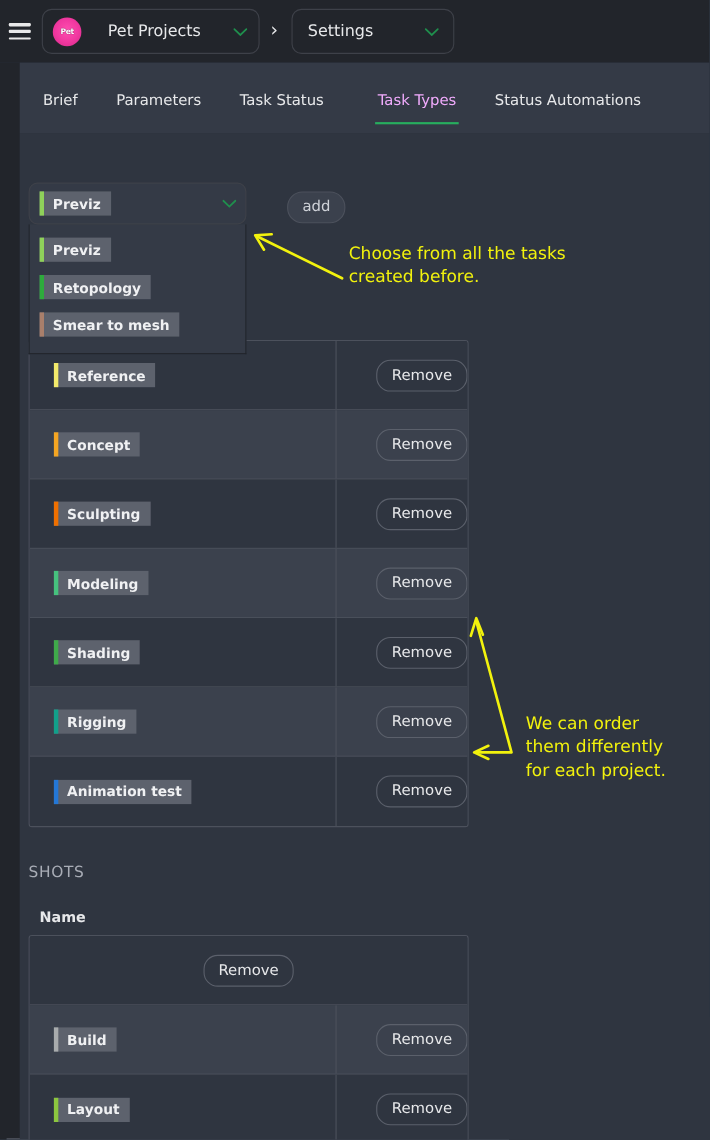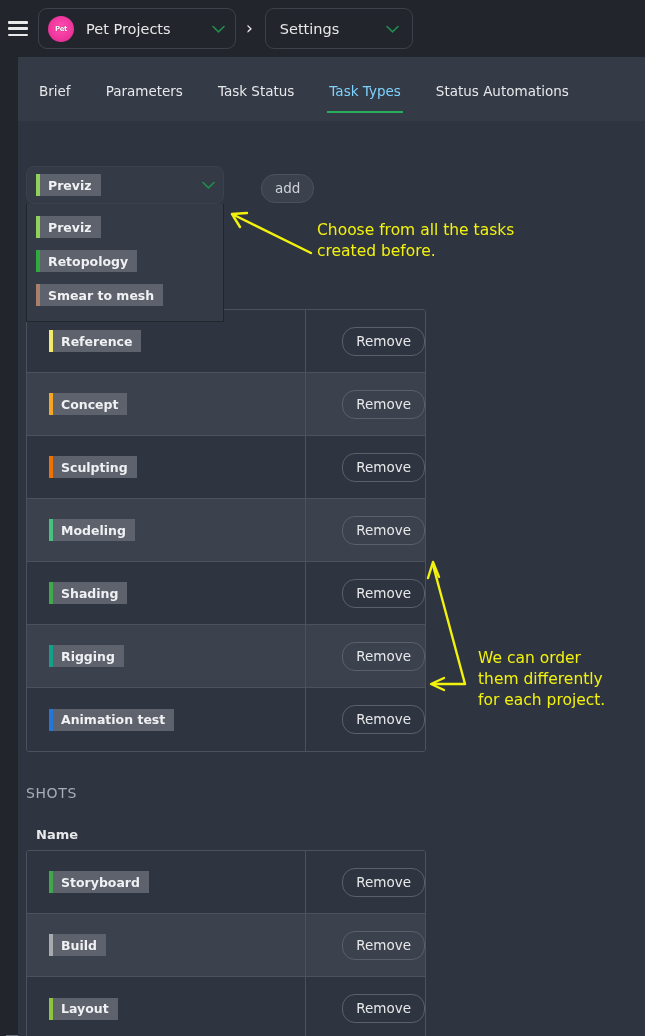--- a/index.html
+++ b/index.html
@@ -38,21 +38,21 @@
     flex: 0 0 auto; position: relative; overflow: hidden;
     display: flex; align-items: center; justify-content: center;
   }
   .logo .lg-t1 {
     font-size: 7px; font-weight: 700; color: #fff; line-height: 6px;
     text-align: center; letter-spacing: -0.4px;
     text-shadow: 0 0 1px #5b0b3c;
   }
 
   .pill-label {
-    color: #e7e8ea; font-size: 14.5px; margin-left: 12px;
+    color: #e7e8ea; font-size: 14.5px; margin-left: 24px;
     white-space: nowrap; flex: 1 1 auto;
   }
   .pill-settings .pill-label { margin-left: 0; }
   .chev {
     width: 13px; height: 8px; margin-left: 14px; flex: 0 0 auto;
   }
   .bc-sep {
     color: #e7e8ea; font-size: 17px; font-weight: 400;
     margin: 0 12px 0 10px; line-height: 1;
   }
@@ -65,21 +65,21 @@
   .tabs {
     position: absolute; left: 0; bottom: 0; height: 46px; width: 627px;
     display: flex; align-items: flex-start; padding-top: 4px;
   }
   .tab {
     font-size: 13.5px; color: #e7e8ea; padding: 4px 2px 12px 2px;
     margin-right: 31px; cursor: pointer; white-space: nowrap;
     border-bottom: 2px solid transparent; position: relative; top: 0;
   }
   .tab:first-child { margin-left: 19px; }
-  .tab.active { color: #7dd3fc; border-bottom-color: #27ad5e; }
+  .tab.active { color: #f0abfc; border-bottom-color: #27ad5e; margin-left: 14px; }
   .tabs-underline {
     position: absolute; left: 6px; bottom: 0; width: 639px; height: 1px;
     background: #6c7280;
   }
 
   
   .leftstrip {
     position: absolute; left: 0; top: 57px; width: 18px; height: 979px;
     background: #22252b;
   }
@@ -298,25 +298,20 @@
           </div>
         </div>
     </div>
 
     <button class="btn-add">add</button>
 
     <div class="sec-title" style="left:8px; top:664px;text-align:center;">SHOTS</div>
     <div class="col-head" style="left:18px; top:706px;">Name</div>
     <div class="tbl" id="shots-table" style="left:8px; top:729px; width:400px;">
         <div class="row odd">
-          <div class="cell-name">
-            <span class="chip" style="border-left-color: rgb(63, 168, 74);">
-              <span>Storyboard</span>
-            </span>
-          </div>
           <div class="cell-act">
             <button class="btn-remove">Remove</button>
           </div>
         </div>
         <div class="row even">
           <div class="cell-name">
             <span class="chip" style="border-left-color: rgb(168, 171, 173);">
               <span>Build</span>
             </span>
           </div>

